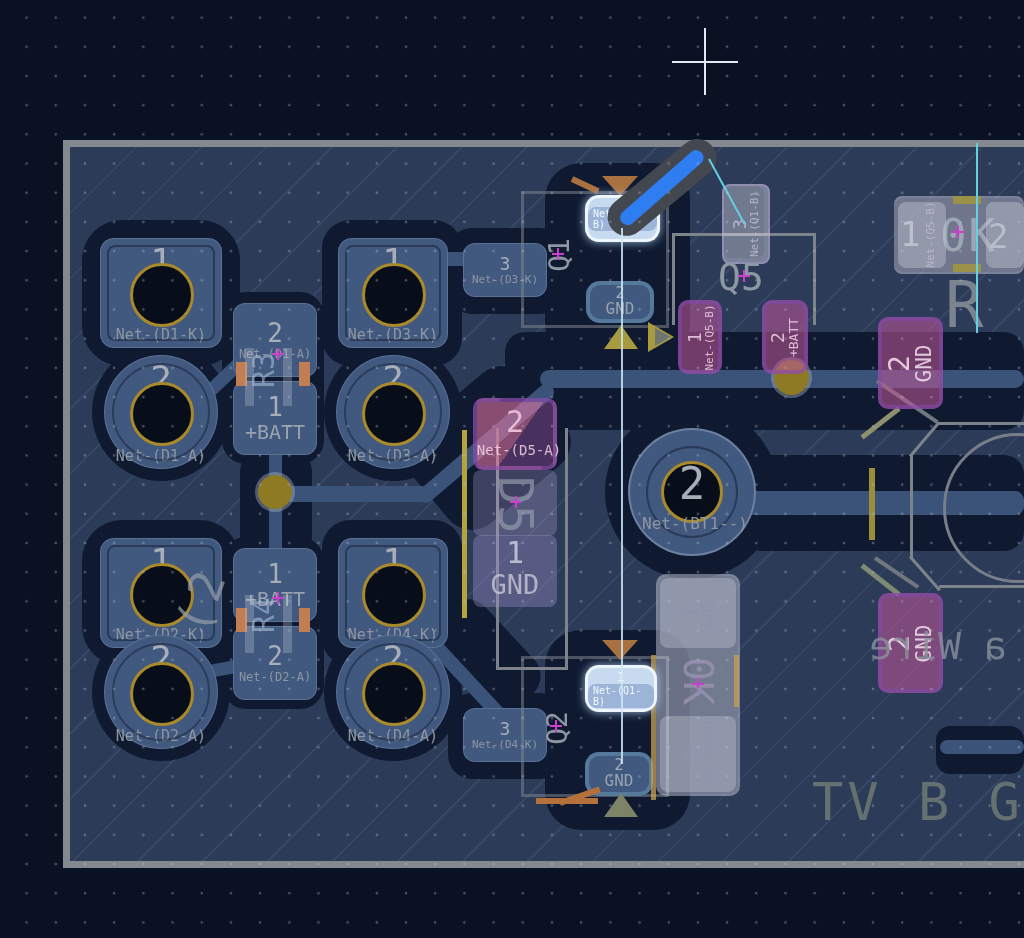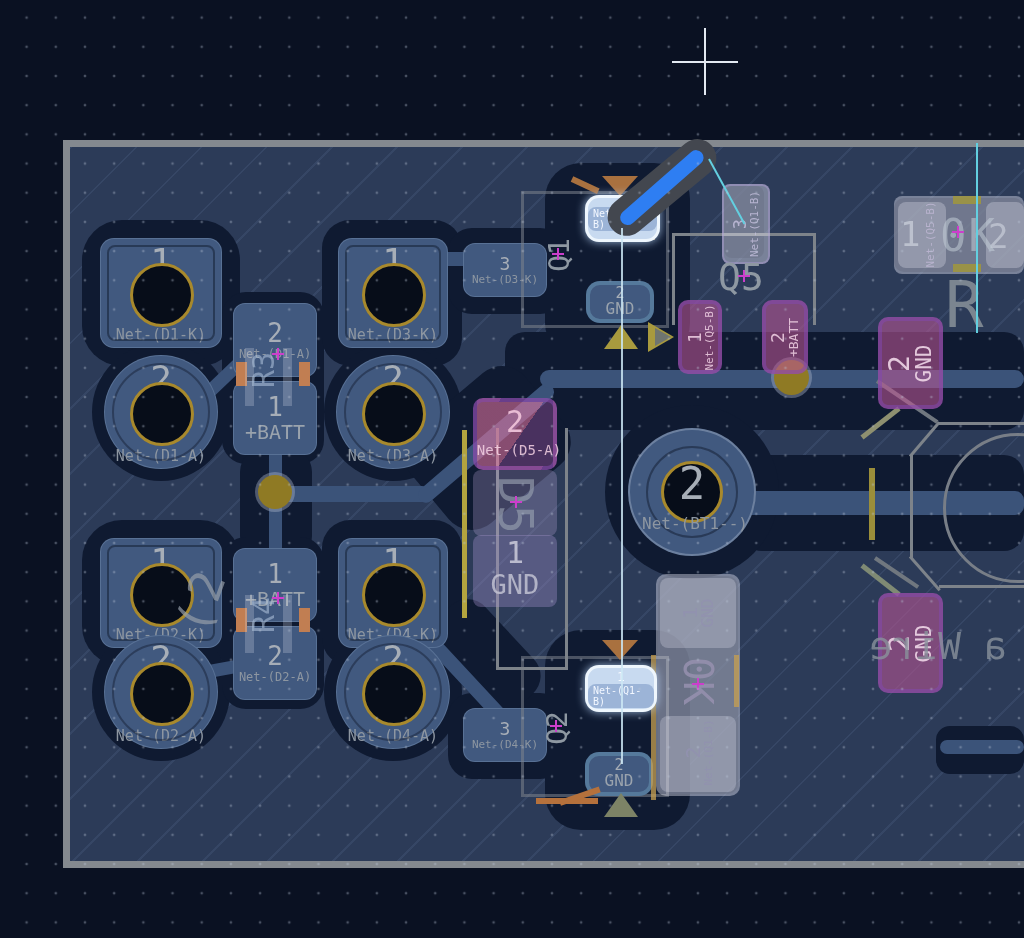--- a/index.html
+++ b/index.html
@@ -323,20 +323,21 @@
   <div class="plus" style="left:550px;top:720px;"></div>
   <div class="ref" style="left:718px;top:255px;font-size:38px;color:#8e98a2;">Q5</div>
   <div class="plus" style="left:738px;top:270px;"></div>
   <div class="vlabel" style="left:486px;top:455px;width:60px;height:100px;">
     <div style="transform:rotate(90deg);font-size:48px;color:rgba(150,160,175,.65);">D5</div>
   </div>
   <div class="plus" style="left:510px;top:496px;"></div>
   <div class="plus" style="left:952px;top:226px;"></div>
   <div class="plus" style="left:692px;top:678px;"></div>
 
+  <div class="abs" style="left:812px;top:772px;font-size:52px;letter-spacing:4px;color:#657170;white-space:nowrap;">TV B G</div>
   <div class="abs" style="left:858px;top:624px;width:160px;text-align:center;font-size:38px;color:rgba(138,146,156,.8);transform:scaleX(-1);white-space:nowrap;">a Wire</div>
   <div class="abs" style="left:168px;top:572px;font-size:46px;color:rgba(150,158,168,.7);transform:rotate(-70deg);letter-spacing:6px;">(2</div>
 
   <div class="pad pad--hl" style="left:585px;top:195px;width:75px;height:47px;">
     <span class="inner" style="font-size:10px;">Net-(Q1-B)</span>
   </div>
   <div class="pad pad--hl" style="left:585px;top:665px;width:72px;height:47px;">
     <span style="font-size:13px;color:#f6faff;">1</span>
     <span class="inner" style="font-size:10px;">Net-(Q1-B)</span>
   </div>

